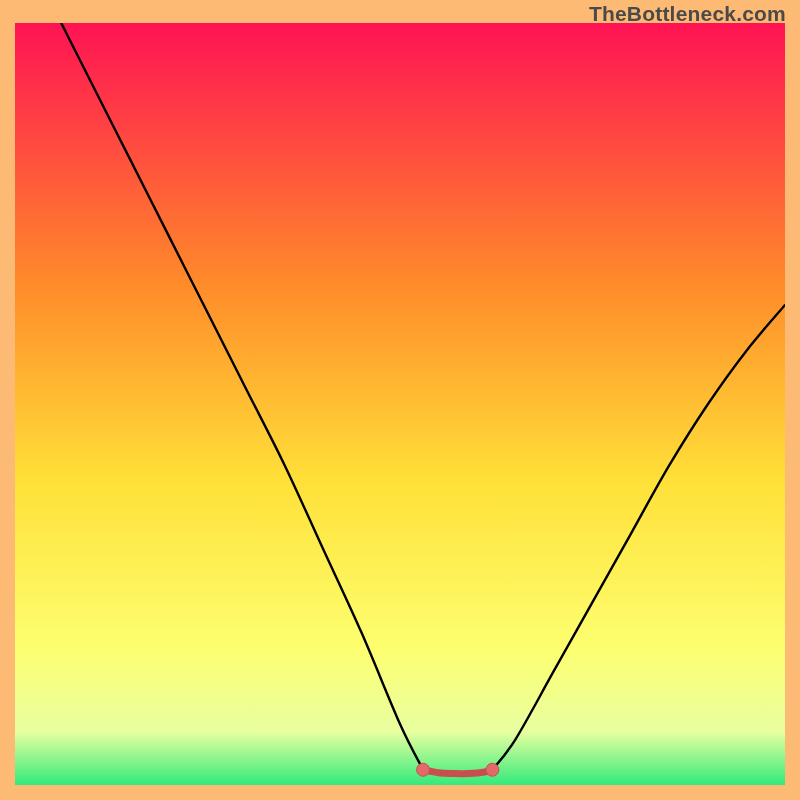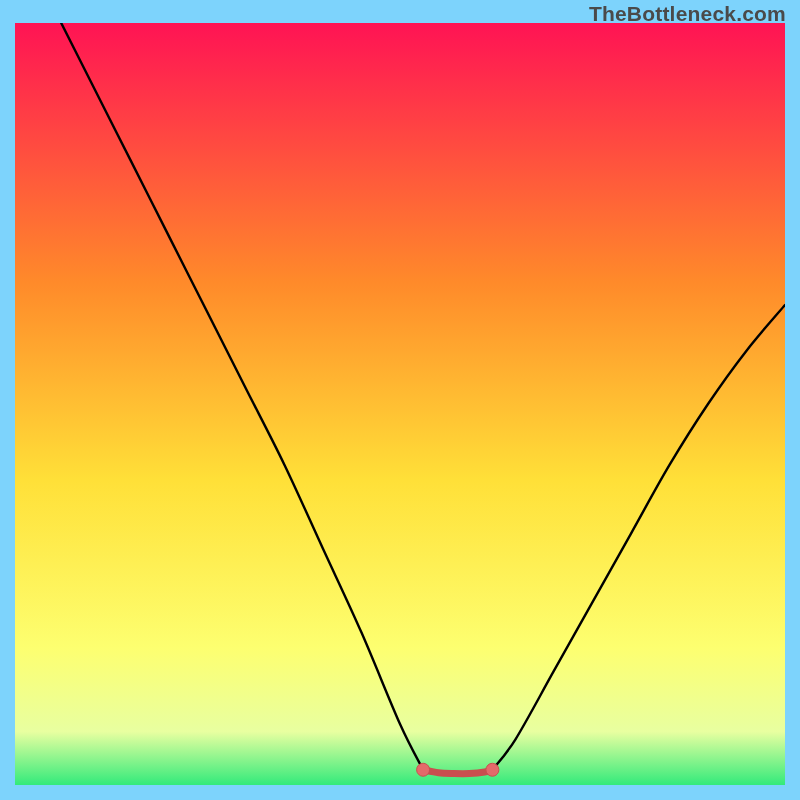--- a/index.html
+++ b/index.html
@@ -7,21 +7,21 @@
     padding: 0;
     width: 800px;
     height: 800px;
     background: #000;
     overflow: hidden;
     font-family: Arial, Helvetica, sans-serif;
   }
   .frame {
     position: absolute;
     inset: 0;
-    background: #7dd3fc;
+    background: #fdba74;
   }
   .plot {
     position: absolute;
     left: 15px;
     top: 23px;
     width: 770px;
     height: 762px;
     overflow: hidden;
   }
   .watermark {

